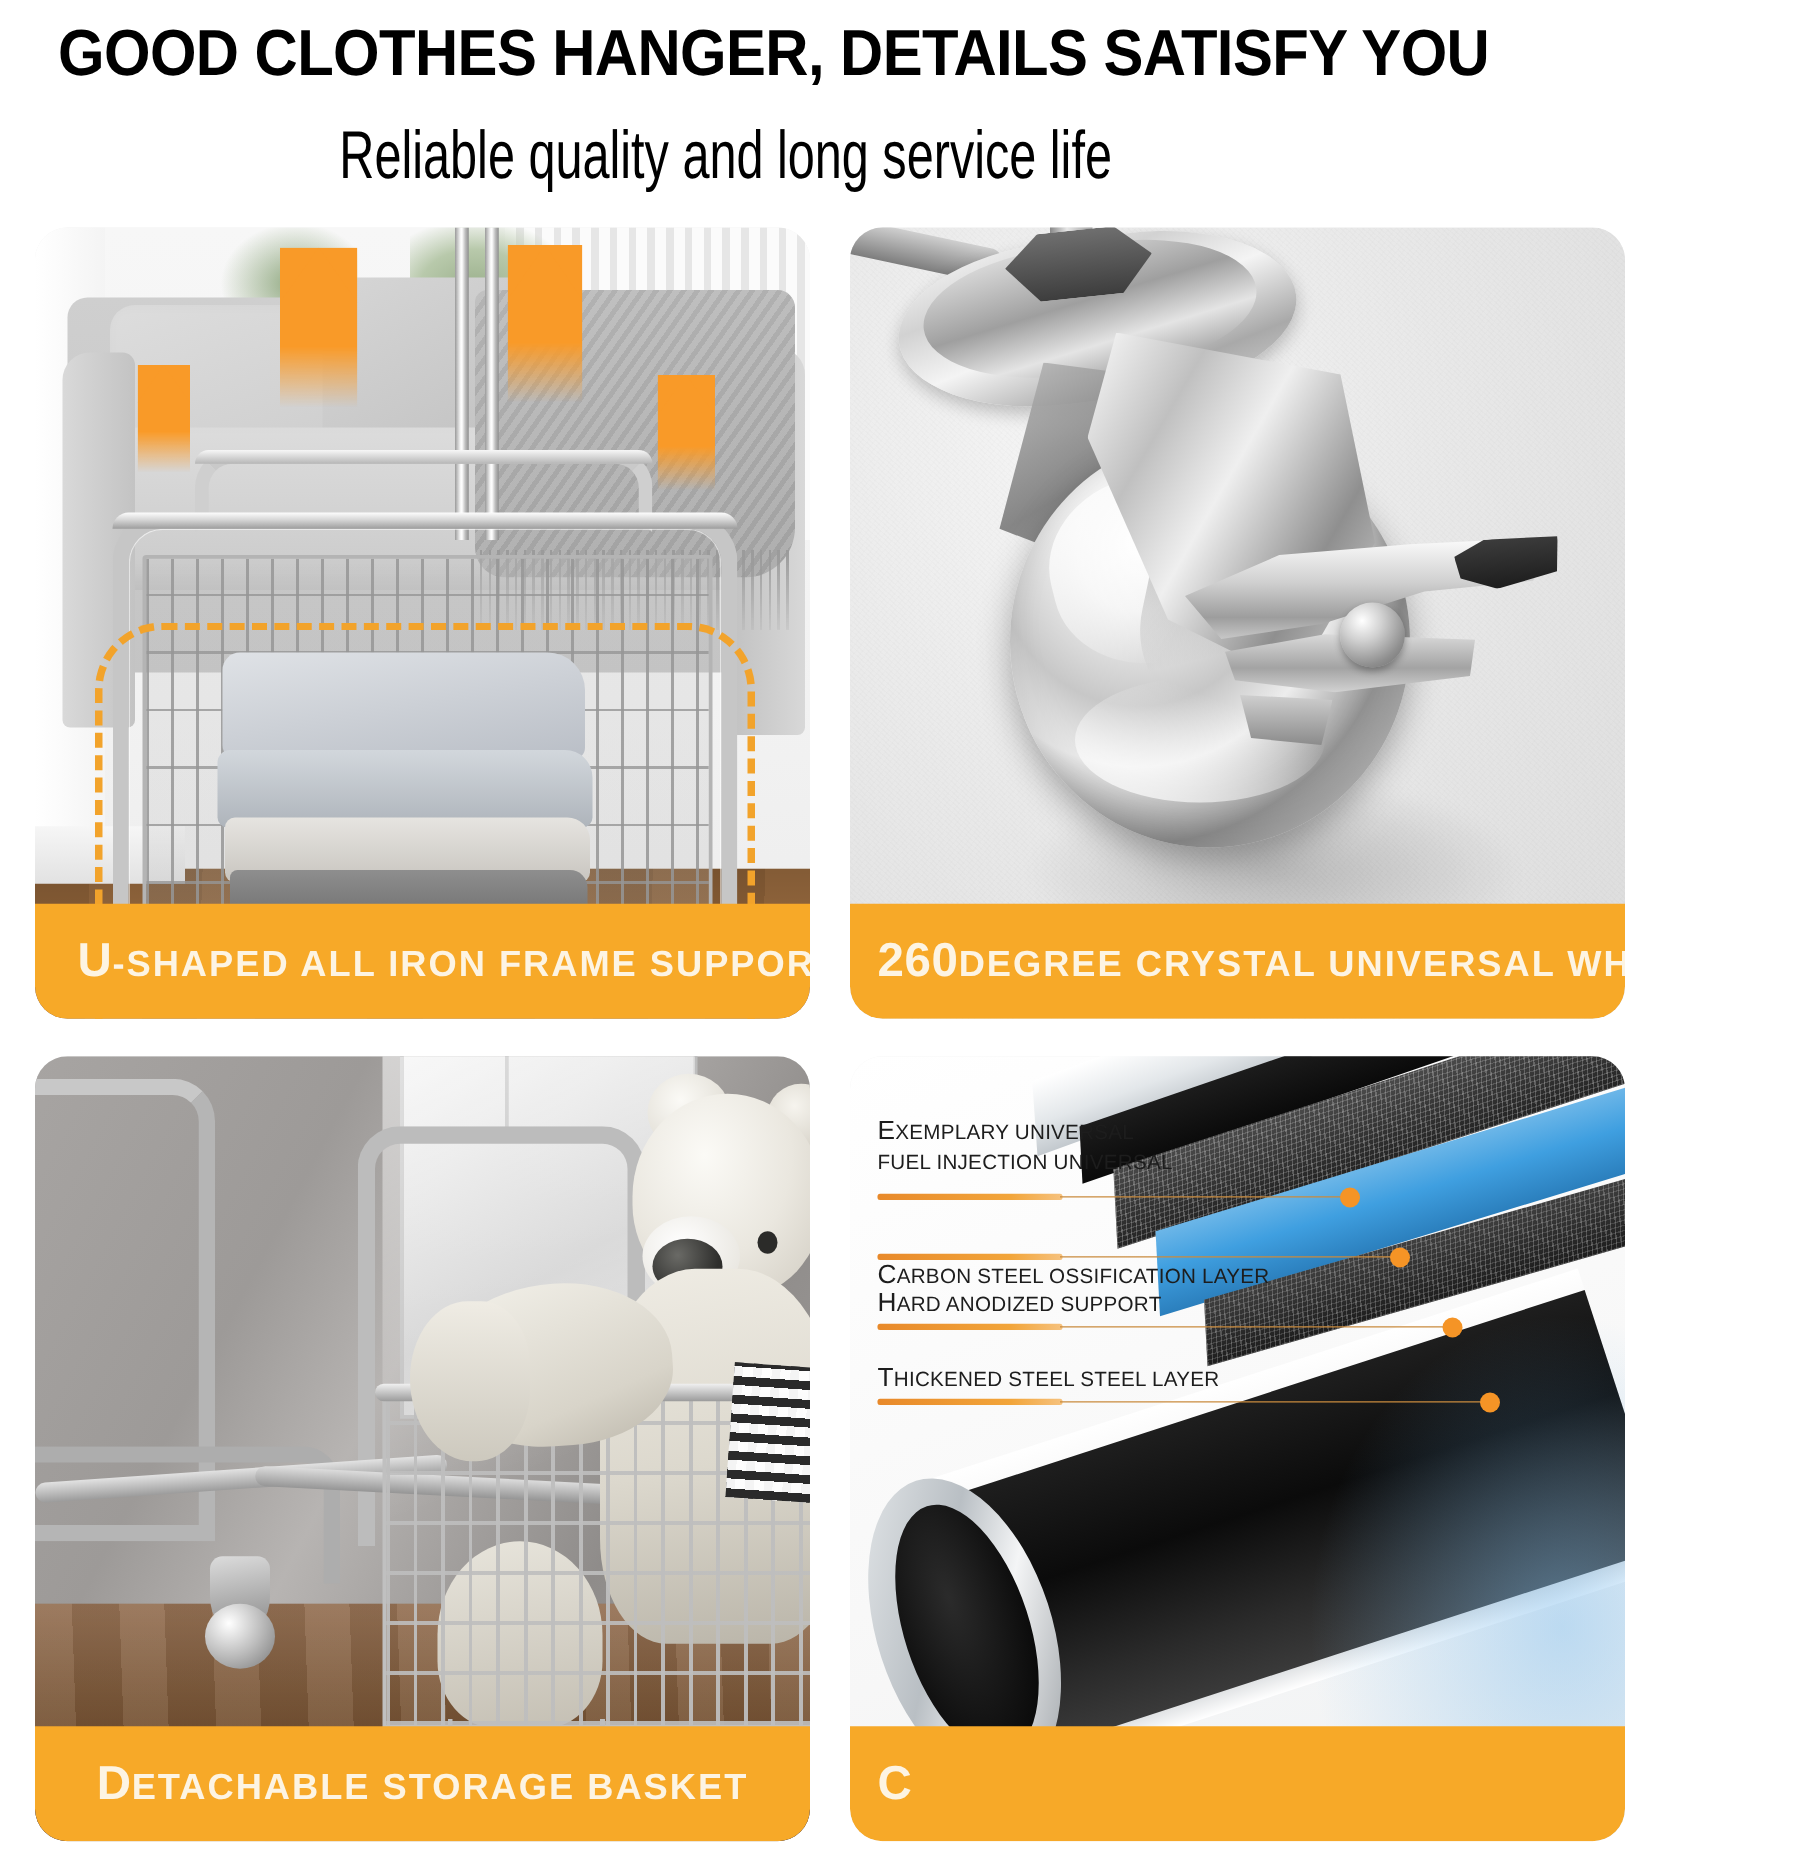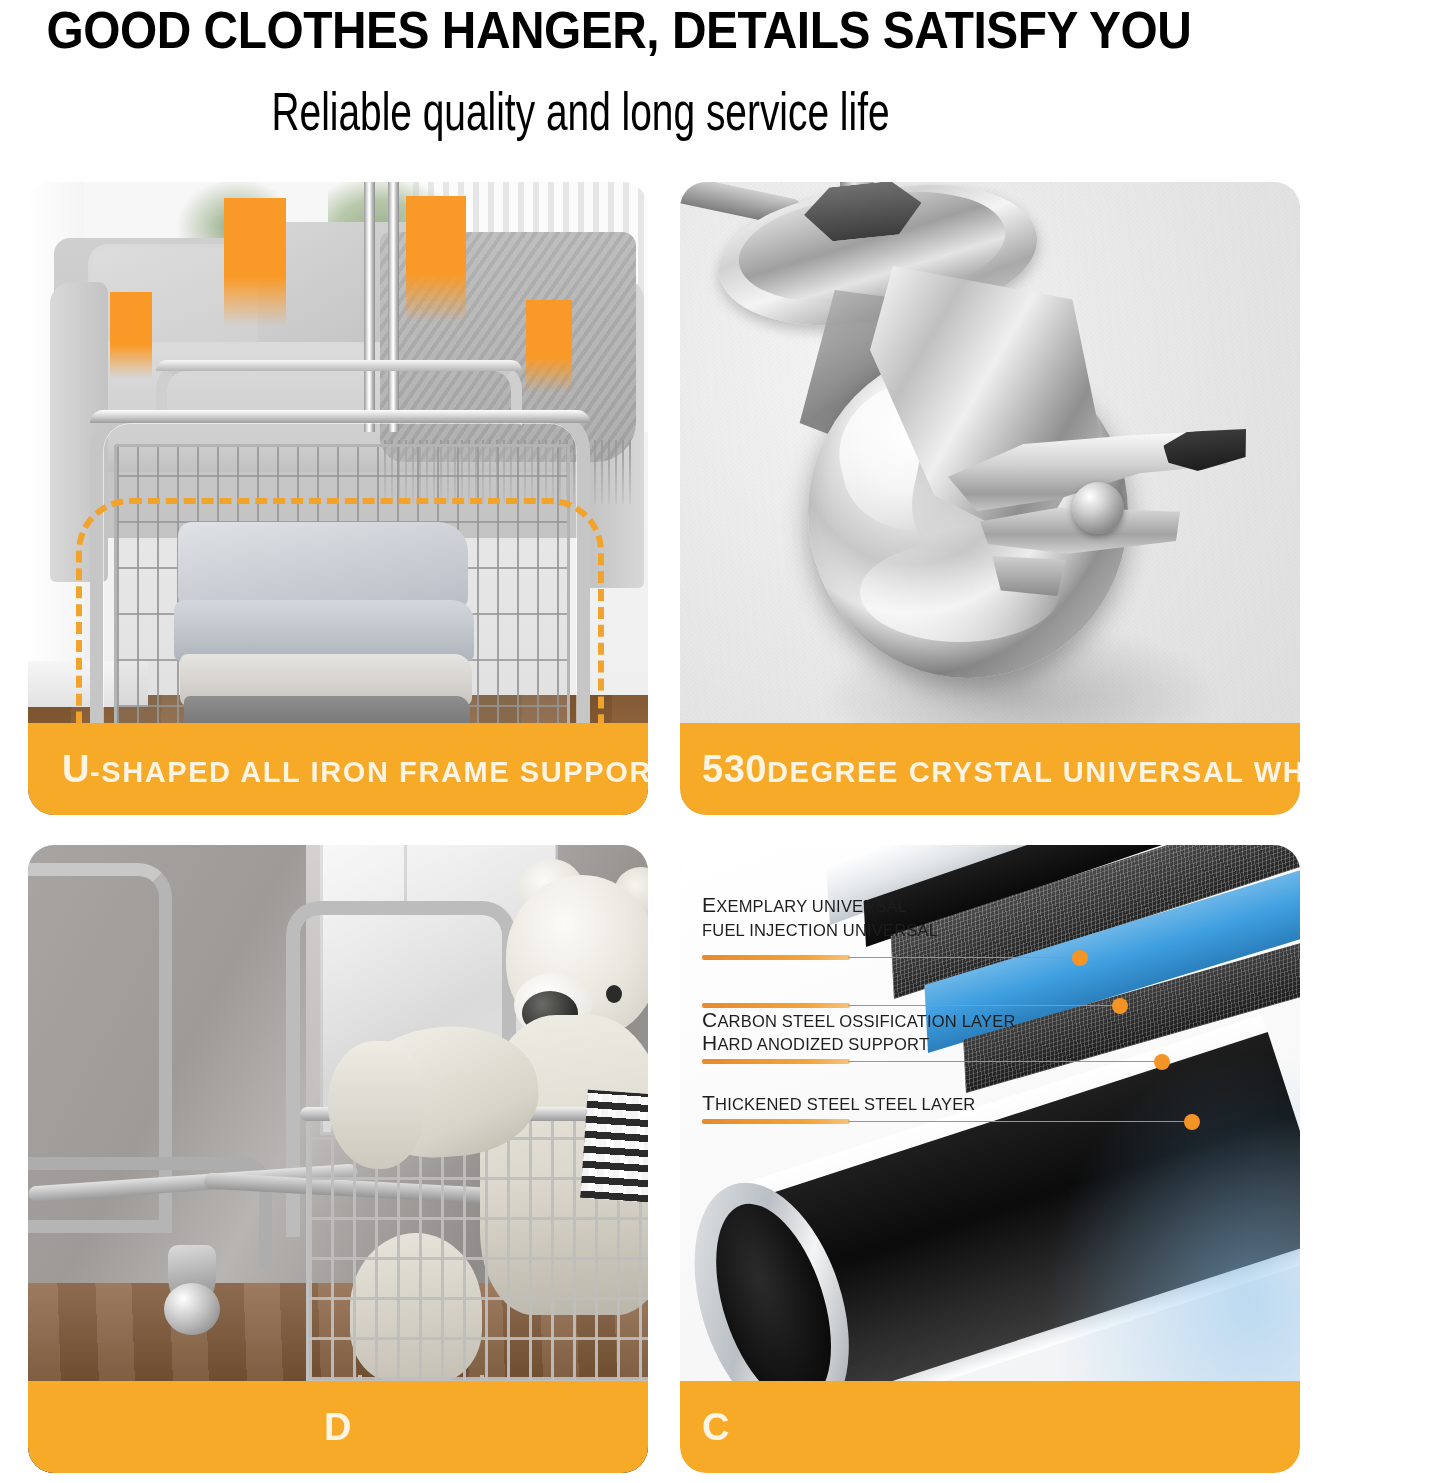--- a/index.html
+++ b/index.html
@@ -8,21 +8,21 @@
   body {
     width: 1437px;
     height: 1483px;
     background: #ffffff;
     font-family: "Liberation Sans", sans-serif;
     overflow: hidden;
     position: relative;
   }
 
   
-  .header { width: 1161px; padding-top: 2px; text-align: center; }
+  .header { width: 1161px; padding-top: 2px; text-align: center; margin-top: 13px; }
 
   .main-title {
     font-family: "Liberation Sans", sans-serif;
     font-weight: bold;
     font-size: 52px;
     letter-spacing: -0.5px;
     color: #000000;
     transform: scaleX(0.92);
     white-space: nowrap;
     line-height: 1.08;
@@ -669,21 +669,21 @@
 
       <div class="p2-brake"></div>
       <div class="p2-brake-arm"></div>
       <div class="p2-notch"></div>
       <div class="p2-pivot"></div>
       <div class="p2-brake-tip"></div>
     </div>
 
     <div class="caption">
       <div class="cap-text">
-        <span class="cap-lead">530</span>
+        <span class="cap-lead">260</span>
         <span class="cap-rest"> DEGREE CRYSTAL UNIVERSAL WHEEL BRAKE</span>
       </div>
     </div>
   </div>
 
   <div class="panel panel-3">
     <div class="photo">
       <div class="p3-wall"></div>
       <div class="p3-mirror"></div>
       <div class="p3-mirror-line"></div>
@@ -713,20 +713,21 @@
       <div class="p3-basket-foot"></div>
 
       <div class="p3-bear-arm"></div>
       <div class="p3-bear-arm2"></div>
       <div class="p3-bear-scarf"></div>
     </div>
 
     <div class="caption">
       <div class="cap-text">
         <span class="cap-lead">D</span>
+        <span class="cap-rest">ETACHABLE STORAGE BASKET</span>
       </div>
     </div>
   </div>
 
   <div class="panel panel-4">
     <div class="photo">
       <div class="p4-bg"></div>
 
       <div class="p4-tube">
         <div class="p4-outer"></div>

